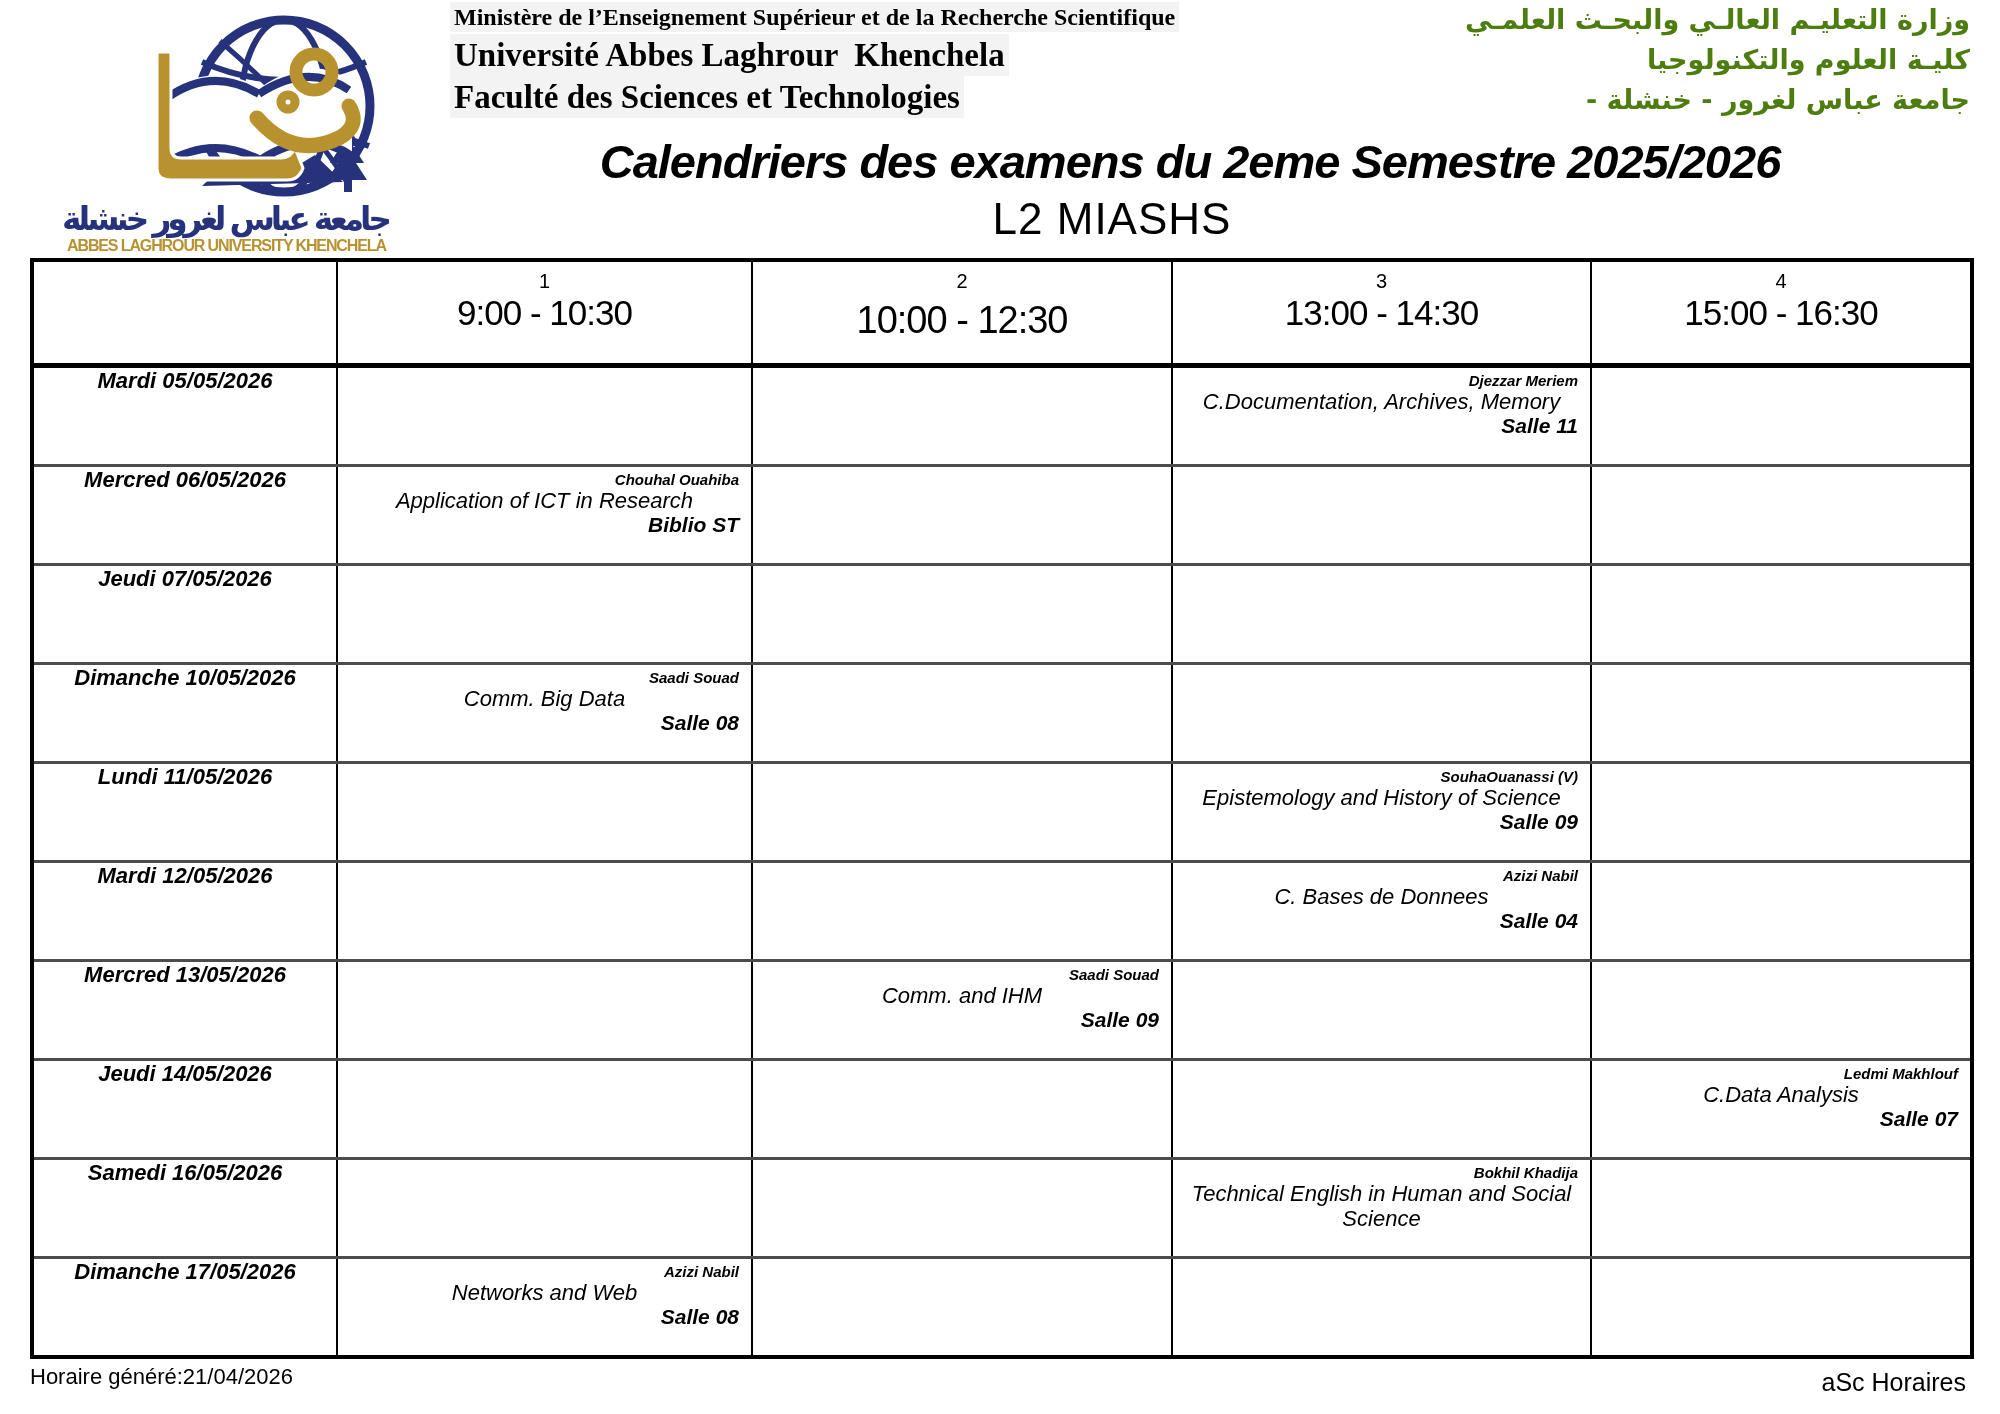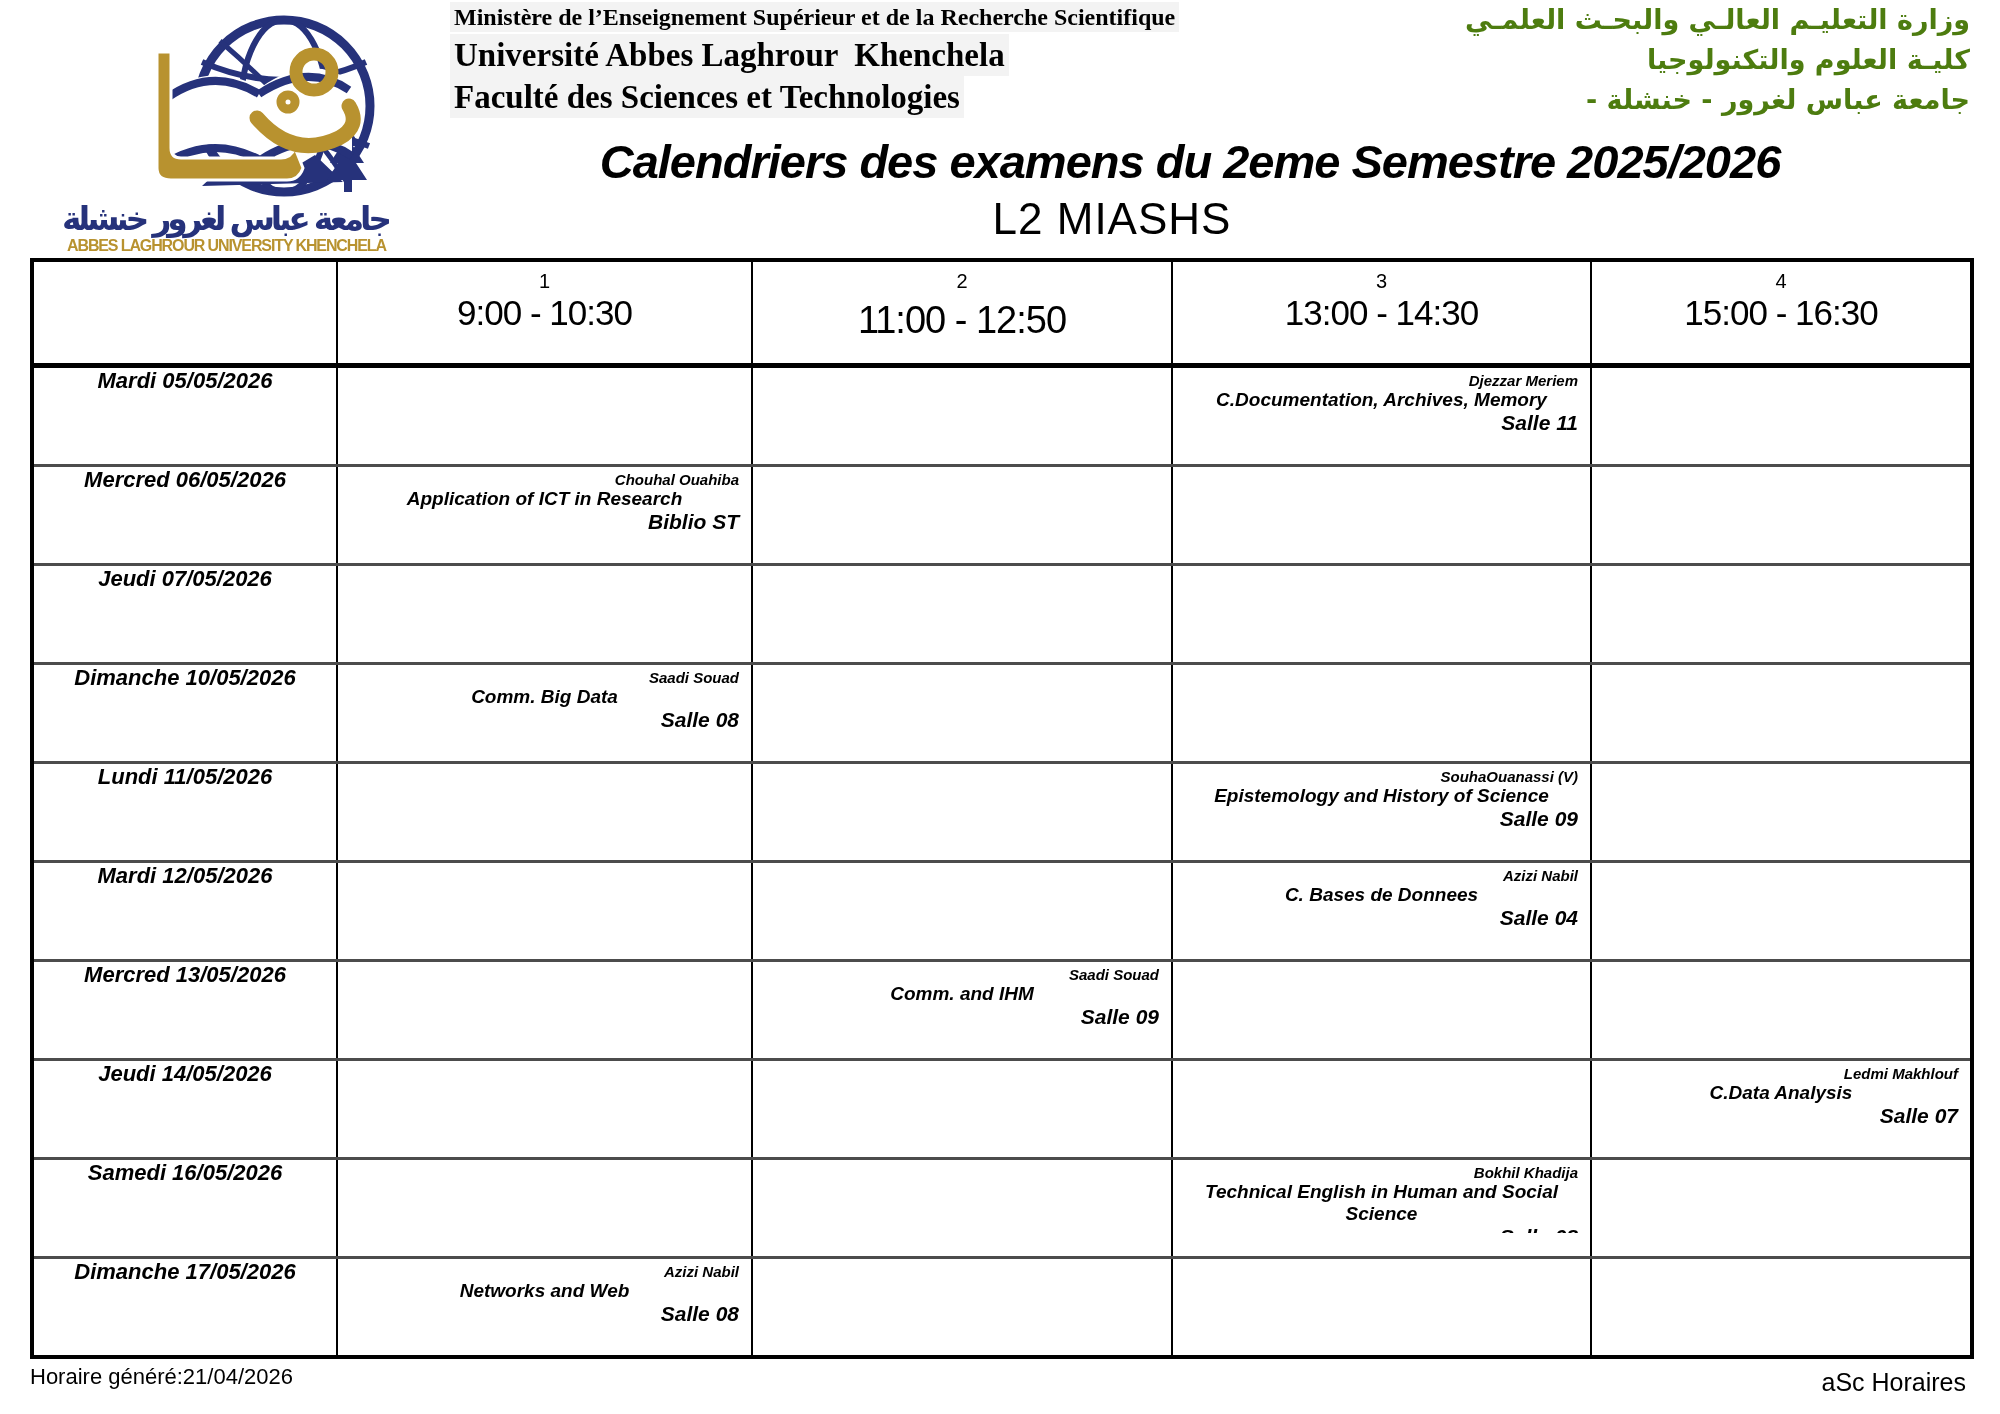--- a/index.html
+++ b/index.html
@@ -32,21 +32,21 @@
   .timetable th,.timetable td{padding:0;}
   .timetable thead th{border:2px solid #000;border-bottom:5px solid #000;height:101px;vertical-align:top;font-weight:normal;}
   .slot-num{display:block;text-align:center;font-size:20px;margin-top:8px;}
   .slot-time{display:block;text-align:center;font-size:35px;letter-spacing:-1px;margin-top:0;}
   th.c2 .slot-time{font-size:38px;margin-top:6px;}
   .timetable tbody td{border:2px solid #000;border-top:3px solid #4c4c4c;height:96px;vertical-align:top;}
   td.day{vertical-align:middle;text-align:center;font-weight:bold;font-style:italic;font-size:22px;}
   .cell{height:73px;box-sizing:border-box;display:flex;flex-direction:column;
     justify-content:space-between;padding:4px 12px 7px 12px;overflow:hidden;}
   .teacher{align-self:flex-end;font-weight:bold;font-style:italic;font-size:15px;min-height:17px;text-align:right;}
-  .subject{text-align:center;font-weight:bold;font-style:italic;font-size:19px;line-height:1.15;}
+  .subject{text-align:center;font-weight:normal;font-style:italic;font-size:22px;line-height:1.15;}
   .room{align-self:flex-end;font-weight:bold;font-style:italic;font-size:21px;min-height:24px;text-align:right;}
 
   
   .gen{position:absolute;left:30px;top:1364px;font-size:22px;}
   .app{position:absolute;right:34px;top:1368px;font-size:25px;}
 </style>
 </head>
 <body>
 
 <div class="page">
@@ -110,21 +110,21 @@
     </colgroup>
     <thead>
       <tr>
         <th></th>
         <th class="c1">
           <span class="slot-num">1</span>
           <span class="slot-time">9:00 - 10:30</span>
         </th>
         <th class="c2">
           <span class="slot-num">2</span>
-          <span class="slot-time">11:00 - 12:50</span>
+          <span class="slot-time">10:00 - 12:30</span>
         </th>
         <th class="c3">
           <span class="slot-num">3</span>
           <span class="slot-time">13:00 - 14:30</span>
         </th>
         <th class="c4">
           <span class="slot-num">4</span>
           <span class="slot-time">15:00 - 16:30</span>
         </th>
       </tr>

